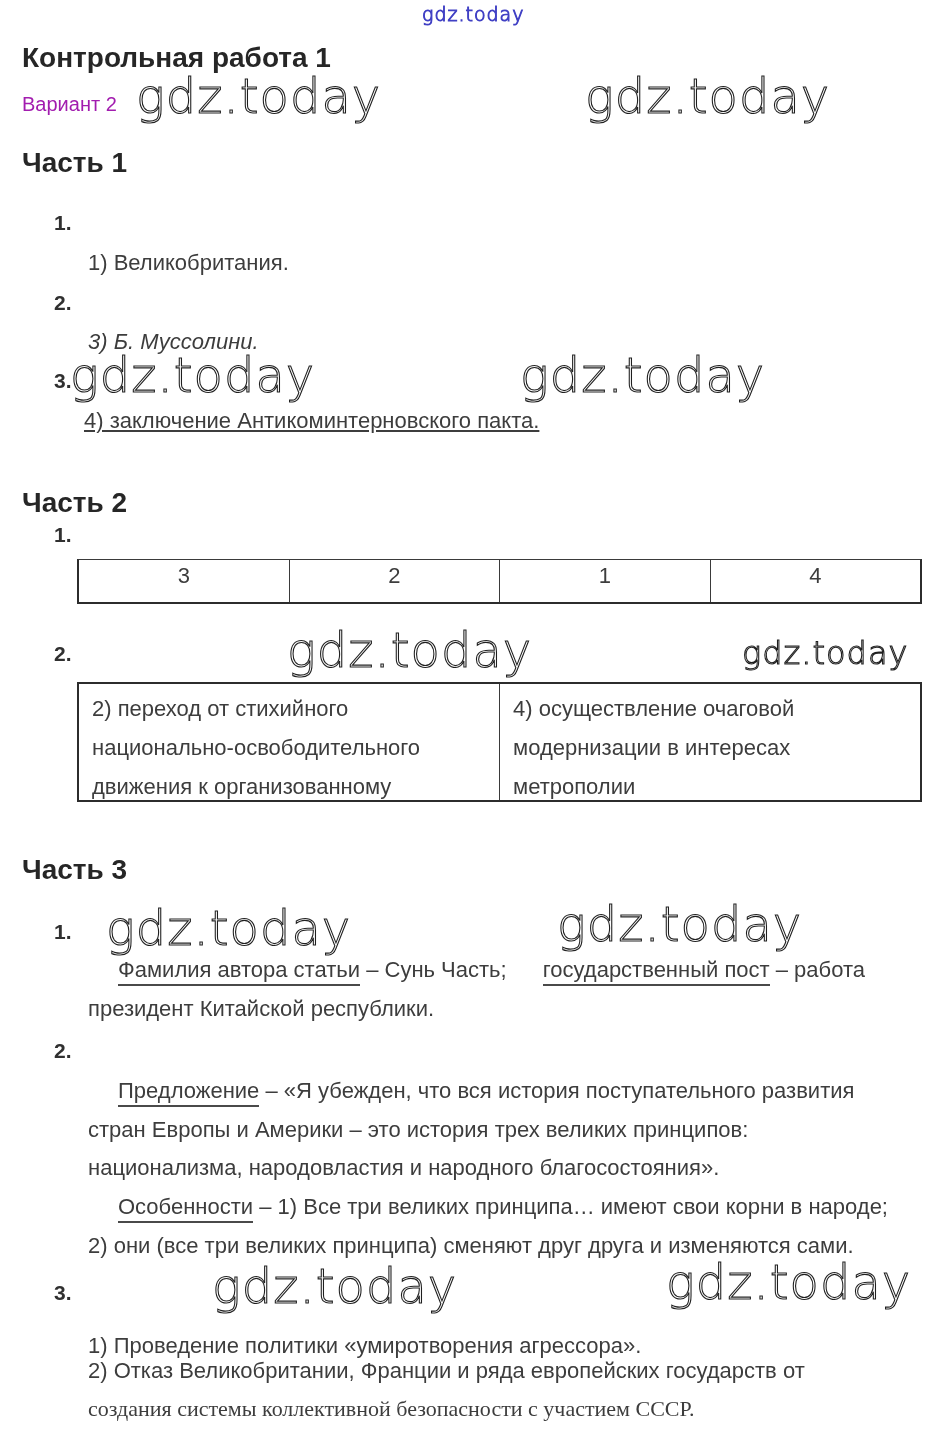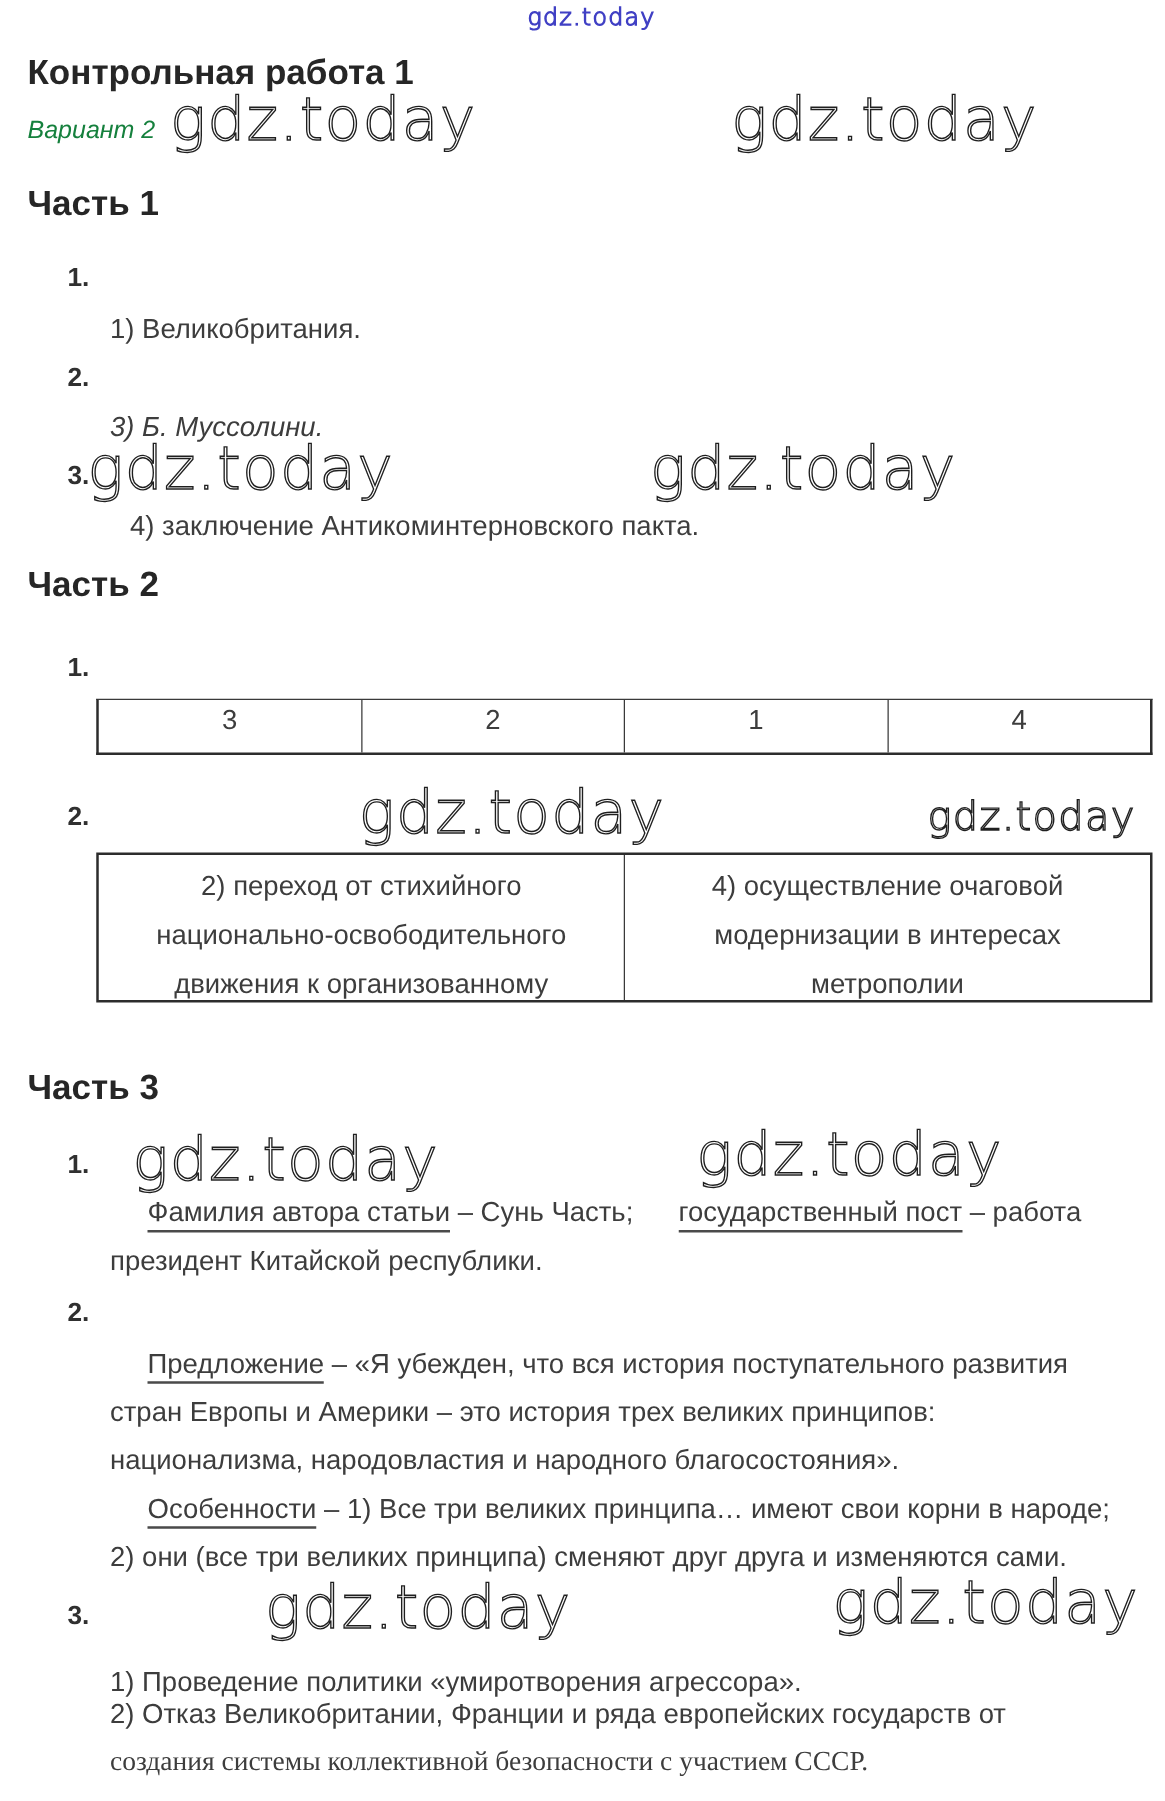--- a/index.html
+++ b/index.html
@@ -30,22 +30,21 @@
   }
 
   .body-text {
     font-size: 22px;
     color: #3d3d3d;
     white-space: pre;
   }
 
   .variant {
     font-size: 20px;
-    font-style: italic;
-    color: #15803d;
+    color: #a21caf;
   }
 
   .u {
     border-bottom: 2px solid #4a4a4a;
     padding-bottom: 2px;
     margin-left: 30px;
   }
 
   
   .wm {
@@ -87,25 +86,25 @@
   
   .tbl2 {
     display: flex;
     width: 845px;
     height: 120px;
     border: 2px solid #2c2c2c;
   }
   .tbl2-cell {
     flex: 1;
     border-right: 1px solid #3a3a3a;
-    text-align: center;
     padding-top: 5px;
     font-size: 22px;
     color: #3d3d3d;
     line-height: 39px;
+    margin-left: 13px;
   }
   .tbl2-cell:last-child { border-right: none; }
 </style>
 </head>
 <body>
 
 <div class="page">
 
   <div class="abs wm wm-blue" style="left:422px; top:3px;">gdz.today</div>
   <div class="abs wm wm-big" style="left:136px; top:68px;">gdz.today</div>
@@ -124,23 +123,23 @@
 
   <div class="abs heading" style="left:22px; top:147px;">Часть 1</div>
 
   <div class="abs qnum" style="left:54px; top:211px;">1.</div>
   <div class="abs body-text" style="left:88px; top:250px;">1) Великобритания.</div>
 
   <div class="abs qnum" style="left:54px; top:291px;">2.</div>
   <div class="abs body-text" style="left:88px; top:329px;font-style:italic;">3) Б. Муссолини.</div>
 
   <div class="abs qnum" style="left:54px; top:369px;">3.</div>
-  <div class="abs body-text" style="left:104px; top:408px;">4) заключение Антикоминтерновского пакта.</div>
+  <div class="abs body-text" style="left:84px; top:408px;text-decoration:underline;">4) заключение Антикоминтерновского пакта.</div>
 
-  <div class="abs heading" style="left:22px; top:452px;">Часть 2</div>
+  <div class="abs heading" style="left:22px; top:487px;">Часть 2</div>
 
   <div class="abs qnum" style="left:54px; top:523px;">1.</div>
   <div class="abs tbl1" style="left:77px; top:559px;">
     <div class="tbl1-cell">3</div>
     <div class="tbl1-cell">2</div>
     <div class="tbl1-cell">1</div>
     <div class="tbl1-cell">4</div>
   </div>
 
   <div class="abs qnum" style="left:54px; top:642px;">2.</div>

